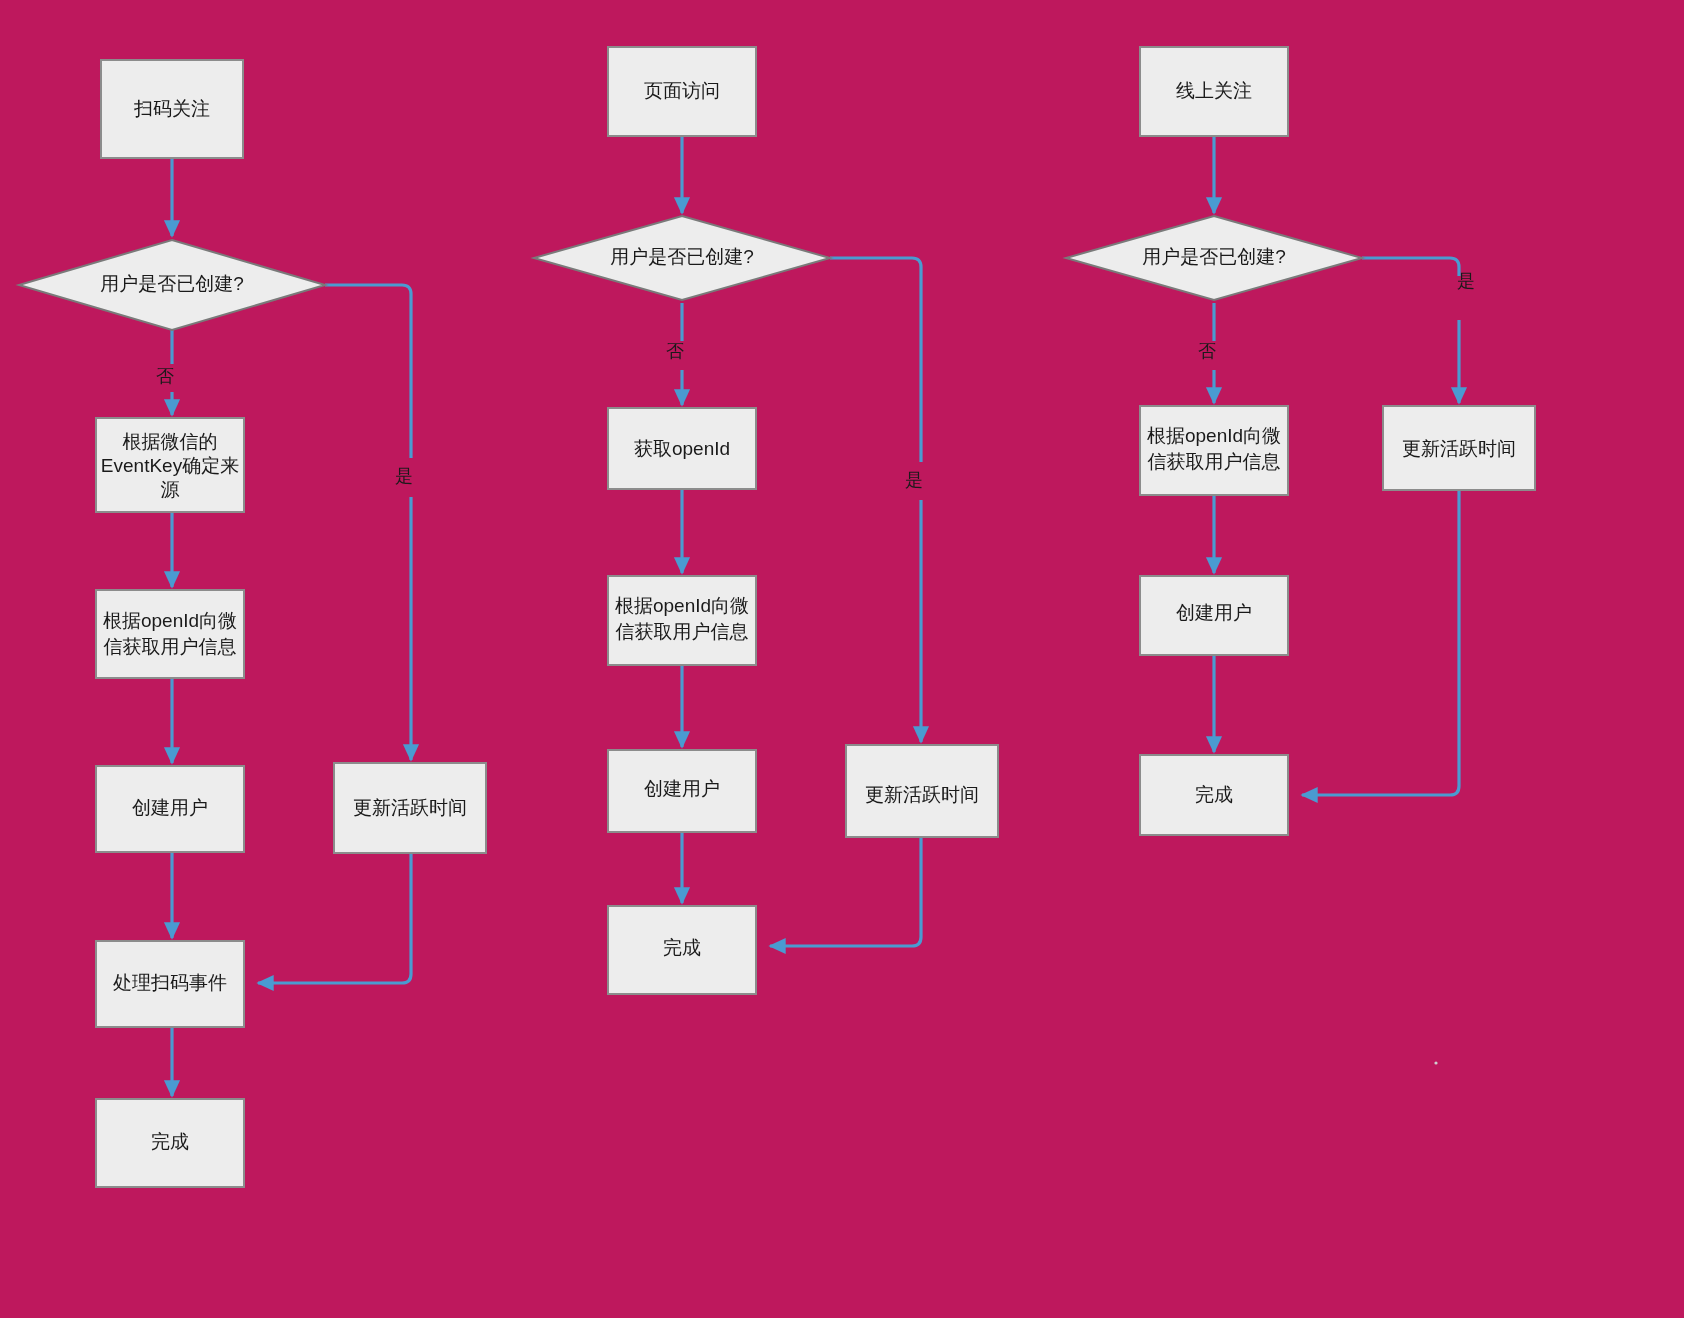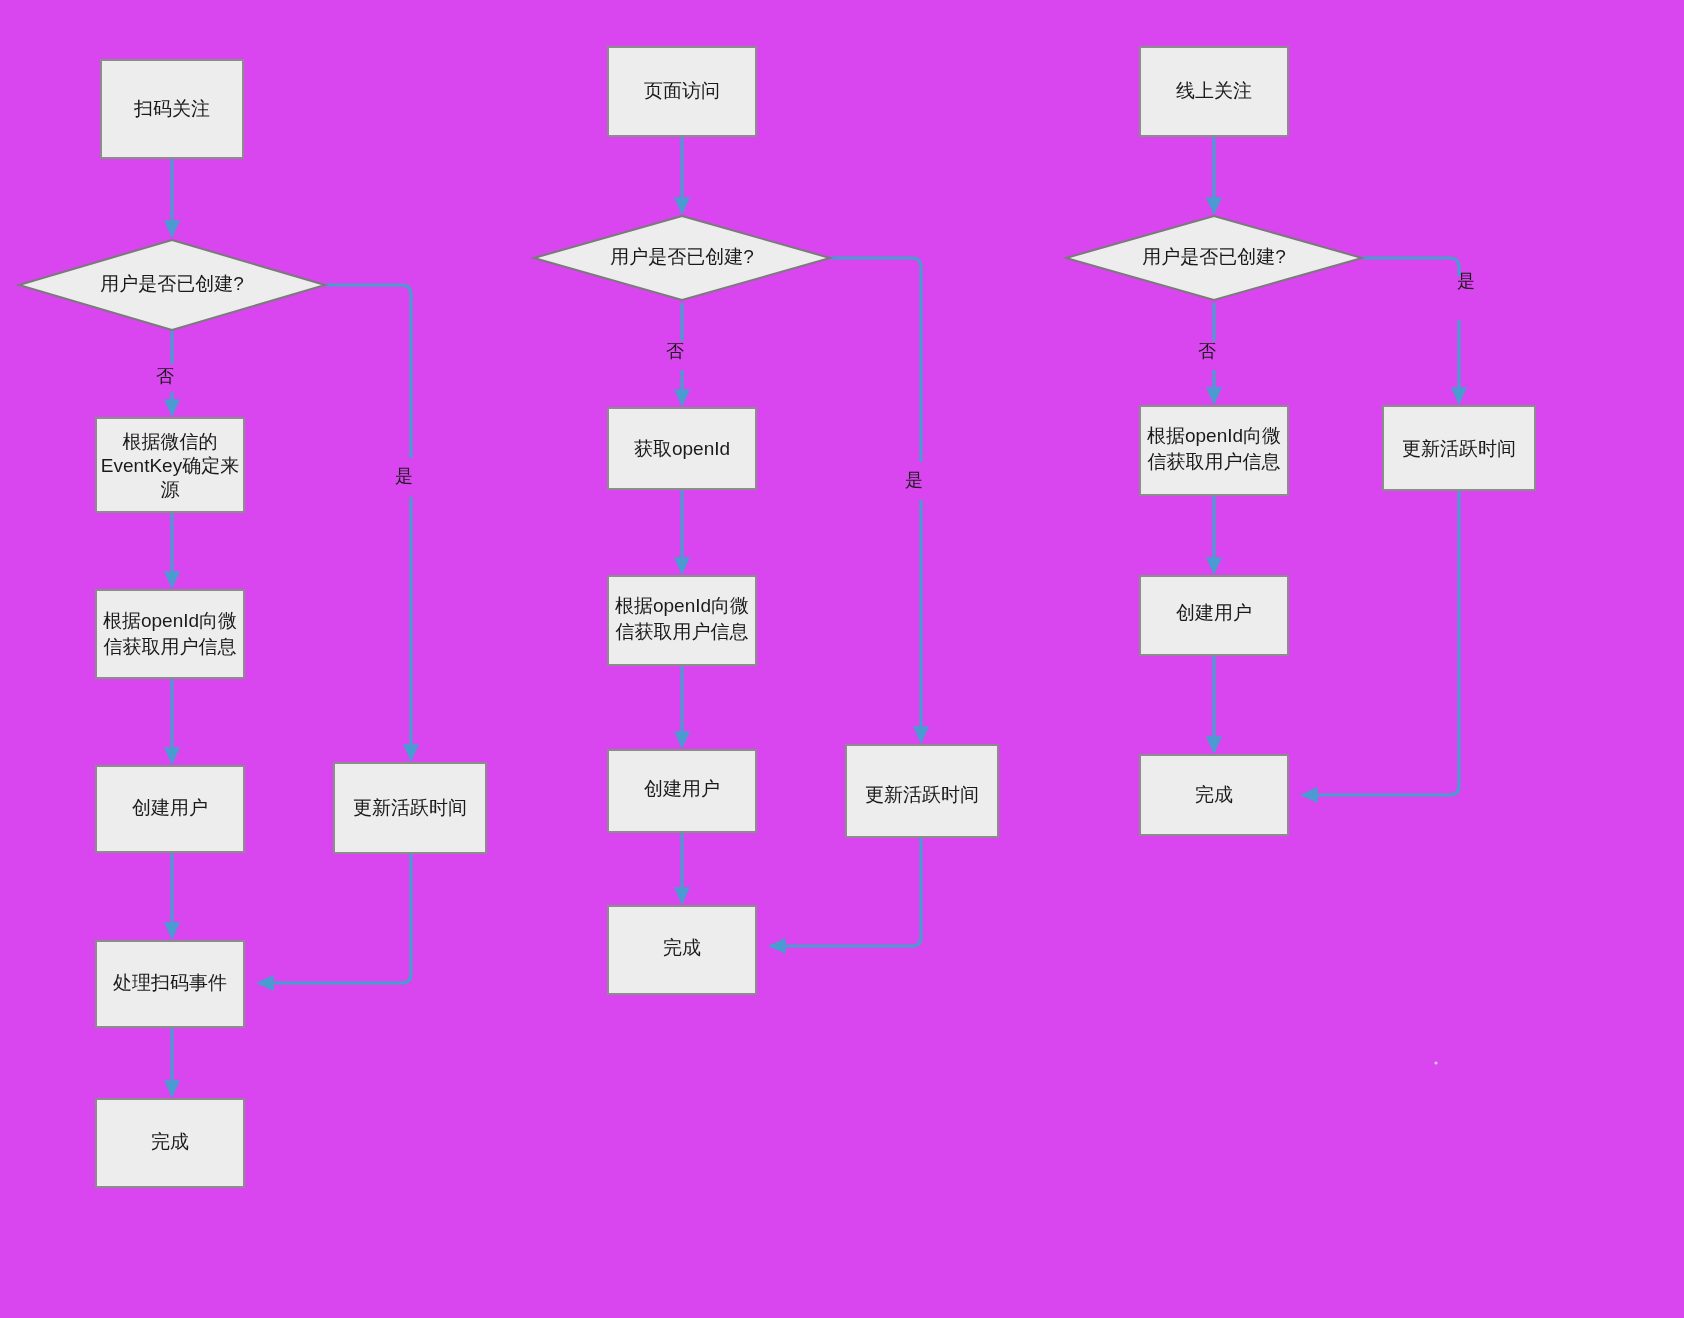--- a/index.html
+++ b/index.html
@@ -10,21 +10,21 @@
   body {
     width: 1684px;
     height: 1318px;
     font-family: "Liberation Sans", "DejaVu Sans", sans-serif;
     overflow: hidden;
   }
   #canvas {
     position: relative;
     width: 1684px;
     height: 1318px;
-    background: #d946ef;
+    background: #be185d;
   }
   svg#flow {
     position: absolute;
     top: 0;
     left: 0;
     width: 1684px;
     height: 1318px;
   }
   .node-rect {
     fill: #EDEDED;

